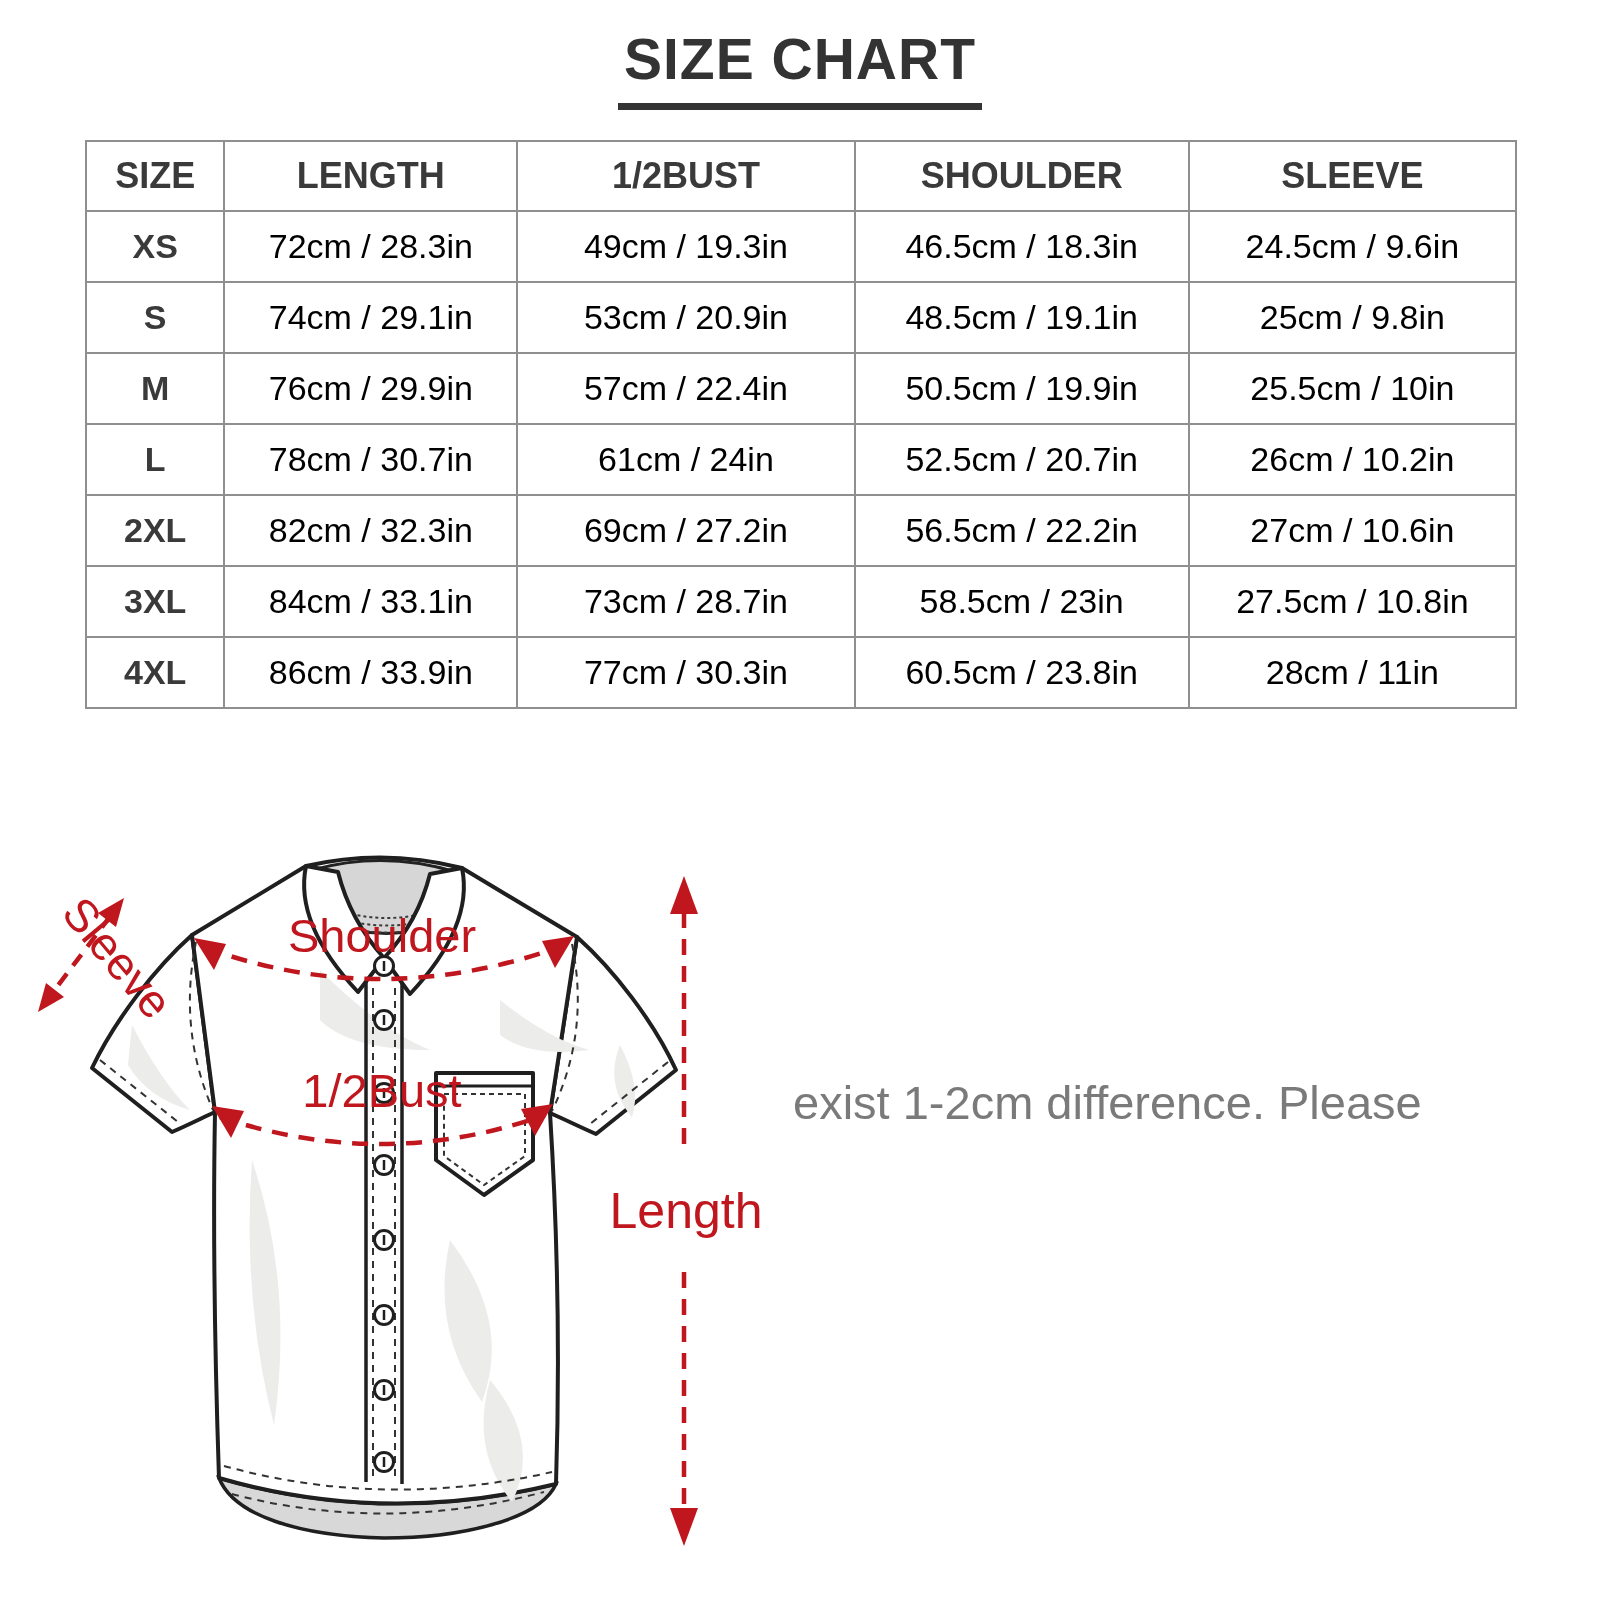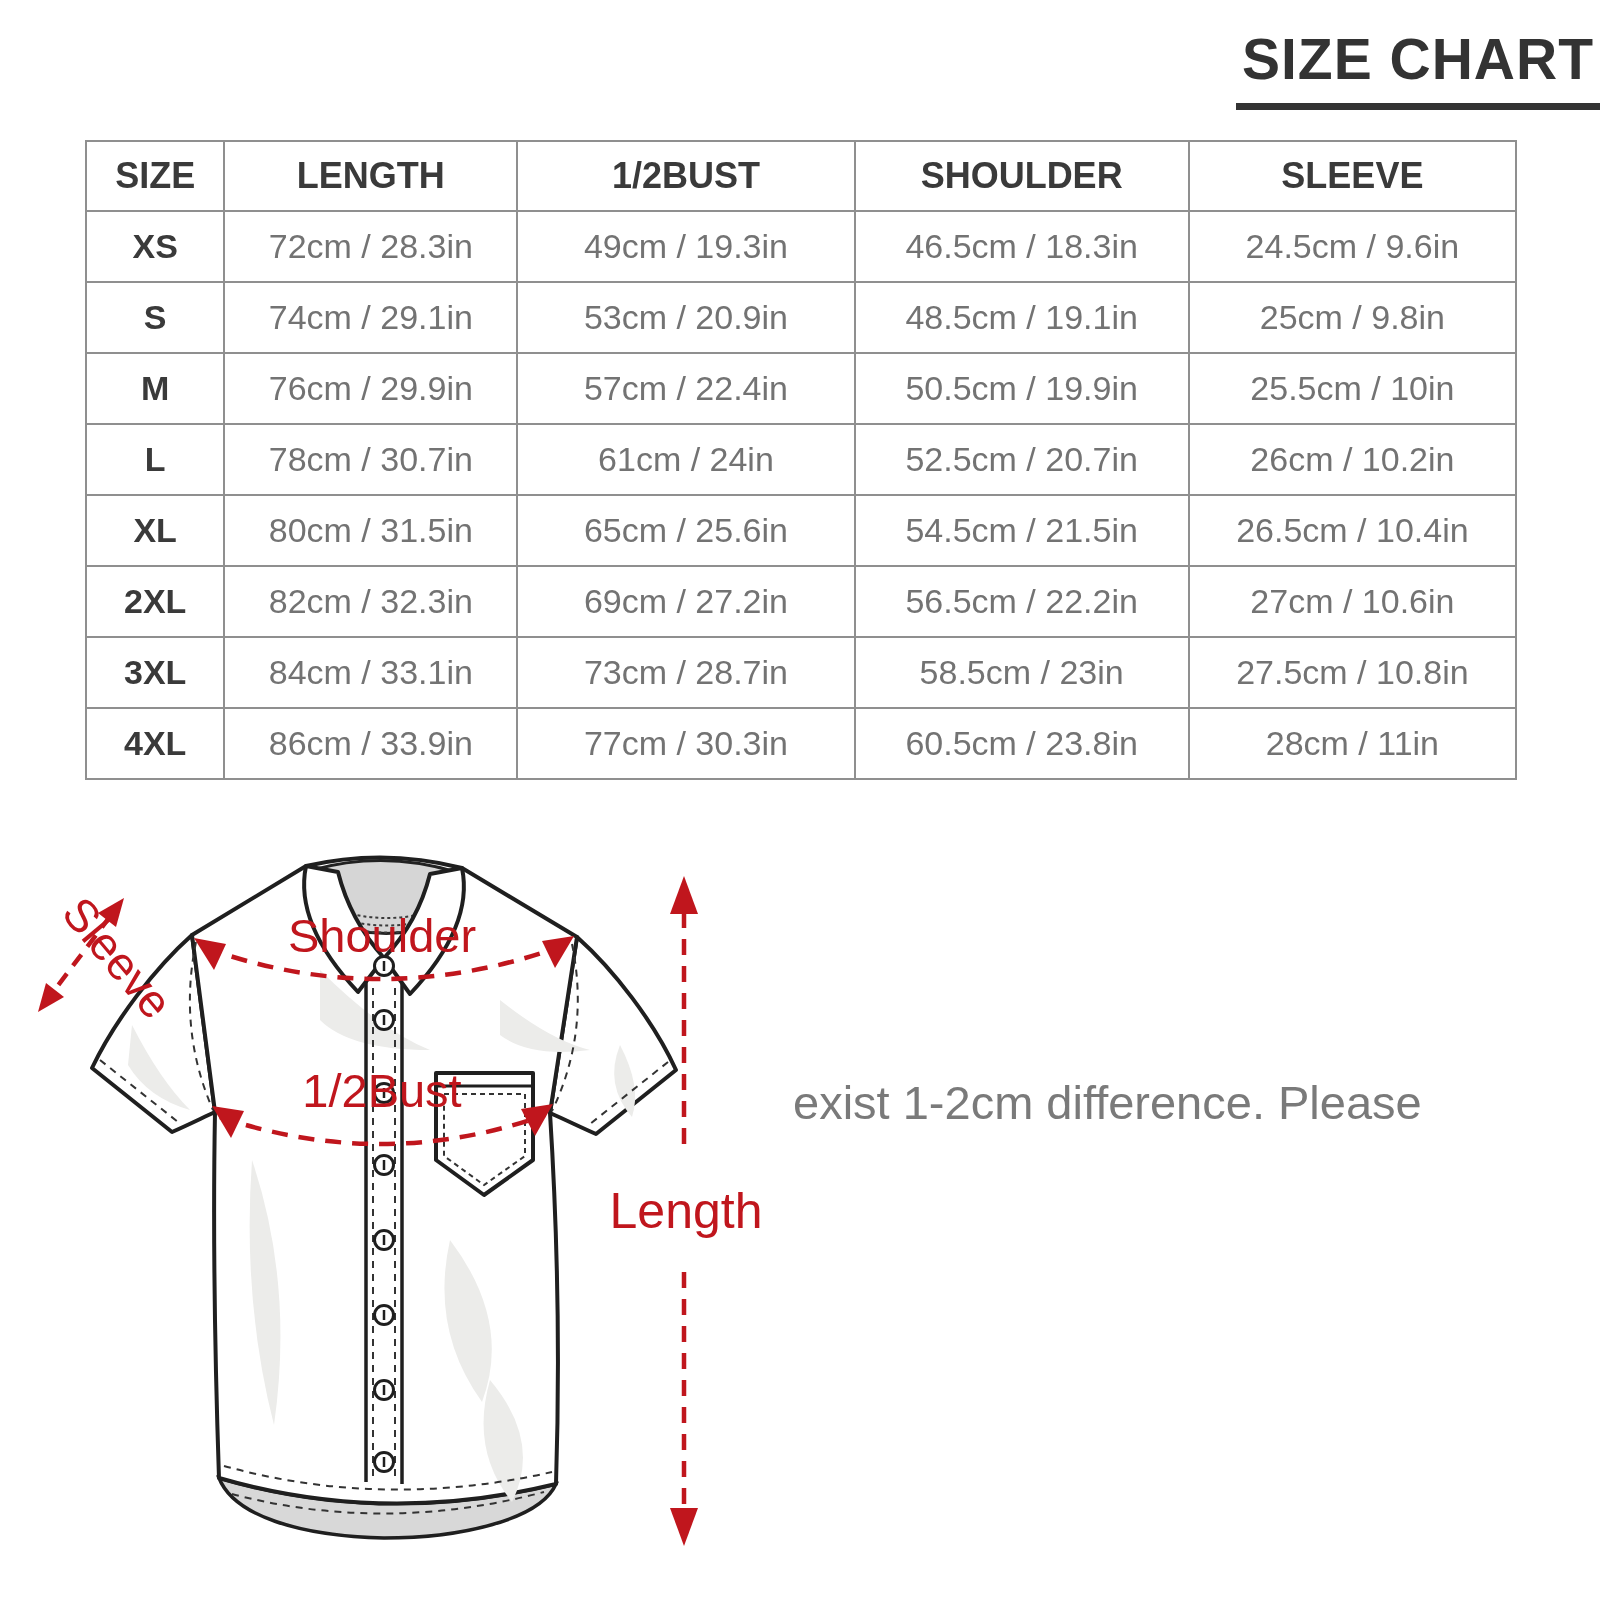--- a/index.html
+++ b/index.html
@@ -6,21 +6,21 @@
   body{
     width:1600px;height:1600px;
     background:#ffffff;
     font-family:"Liberation Sans", sans-serif;
     position:relative;
     overflow:hidden;
   }
   
   .title-wrap{
     position:absolute;top:26px;left:0;width:1600px;
-    text-align:right;
+    text-align:center;
   }
   .page-title{
     display:inline-block;
     font-size:57px;
     font-weight:bold;
     letter-spacing:1px;
     color:#333333;
     border-bottom:7px solid #333333;
     padding:0 6px 11px 6px;
   }
@@ -33,21 +33,21 @@
     table-layout:fixed;
     border-radius:21px;
   }
   .size-table td,.size-table th{
     border:2px solid #8f8f8f;
     text-align:center;
     vertical-align:middle;
     padding:0;
     height:69px;
     font-size:34px;
-    color:#737373;
+    color:#000000;
     font-weight:normal;
   }
   .size-table th{
     font-size:36px;
     font-weight:bold;
     color:#3a3a3a;
     height:68px;
   }
   .size-table td.size-cell{
     font-weight:bold;
@@ -111,27 +111,20 @@
       <td>57cm / 22.4in</td>
       <td>50.5cm / 19.9in</td>
       <td>25.5cm / 10in</td>
     </tr>
     <tr>
       <td class="size-cell">L</td>
       <td>78cm / 30.7in</td>
       <td>61cm / 24in</td>
       <td>52.5cm / 20.7in</td>
       <td>26cm / 10.2in</td>
-    </tr>
-    <tr>
-      <td class="size-cell">XL</td>
-      <td>80cm / 31.5in</td>
-      <td>65cm / 25.6in</td>
-      <td>54.5cm / 21.5in</td>
-      <td>26.5cm / 10.4in</td>
     </tr>
     <tr>
       <td class="size-cell">2XL</td>
       <td>82cm / 32.3in</td>
       <td>69cm / 27.2in</td>
       <td>56.5cm / 22.2in</td>
       <td>27cm / 10.6in</td>
     </tr>
     <tr>
       <td class="size-cell">3XL</td>

